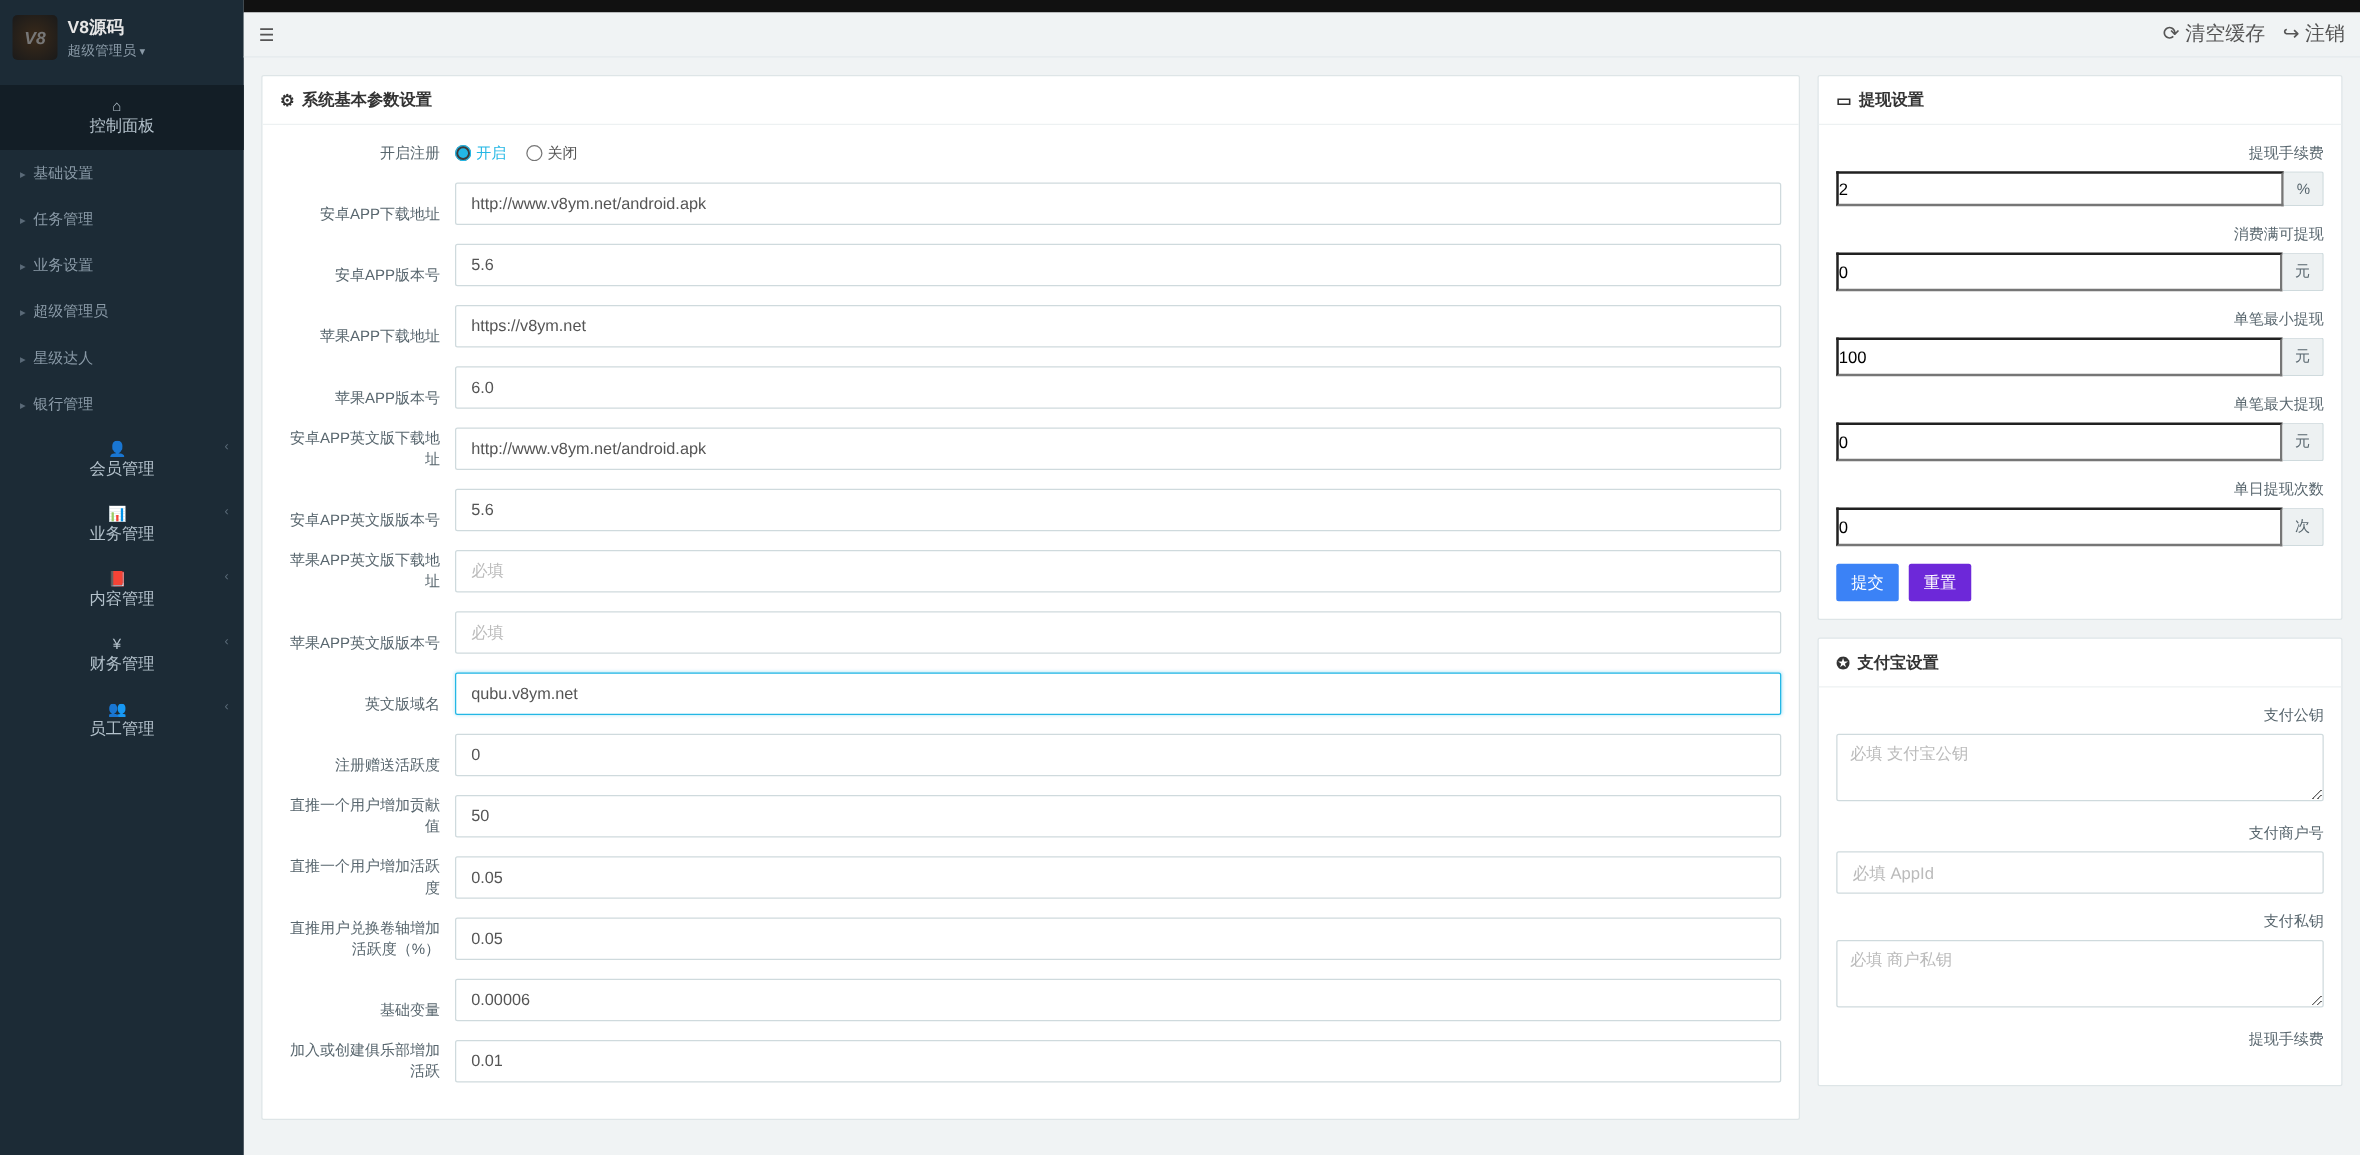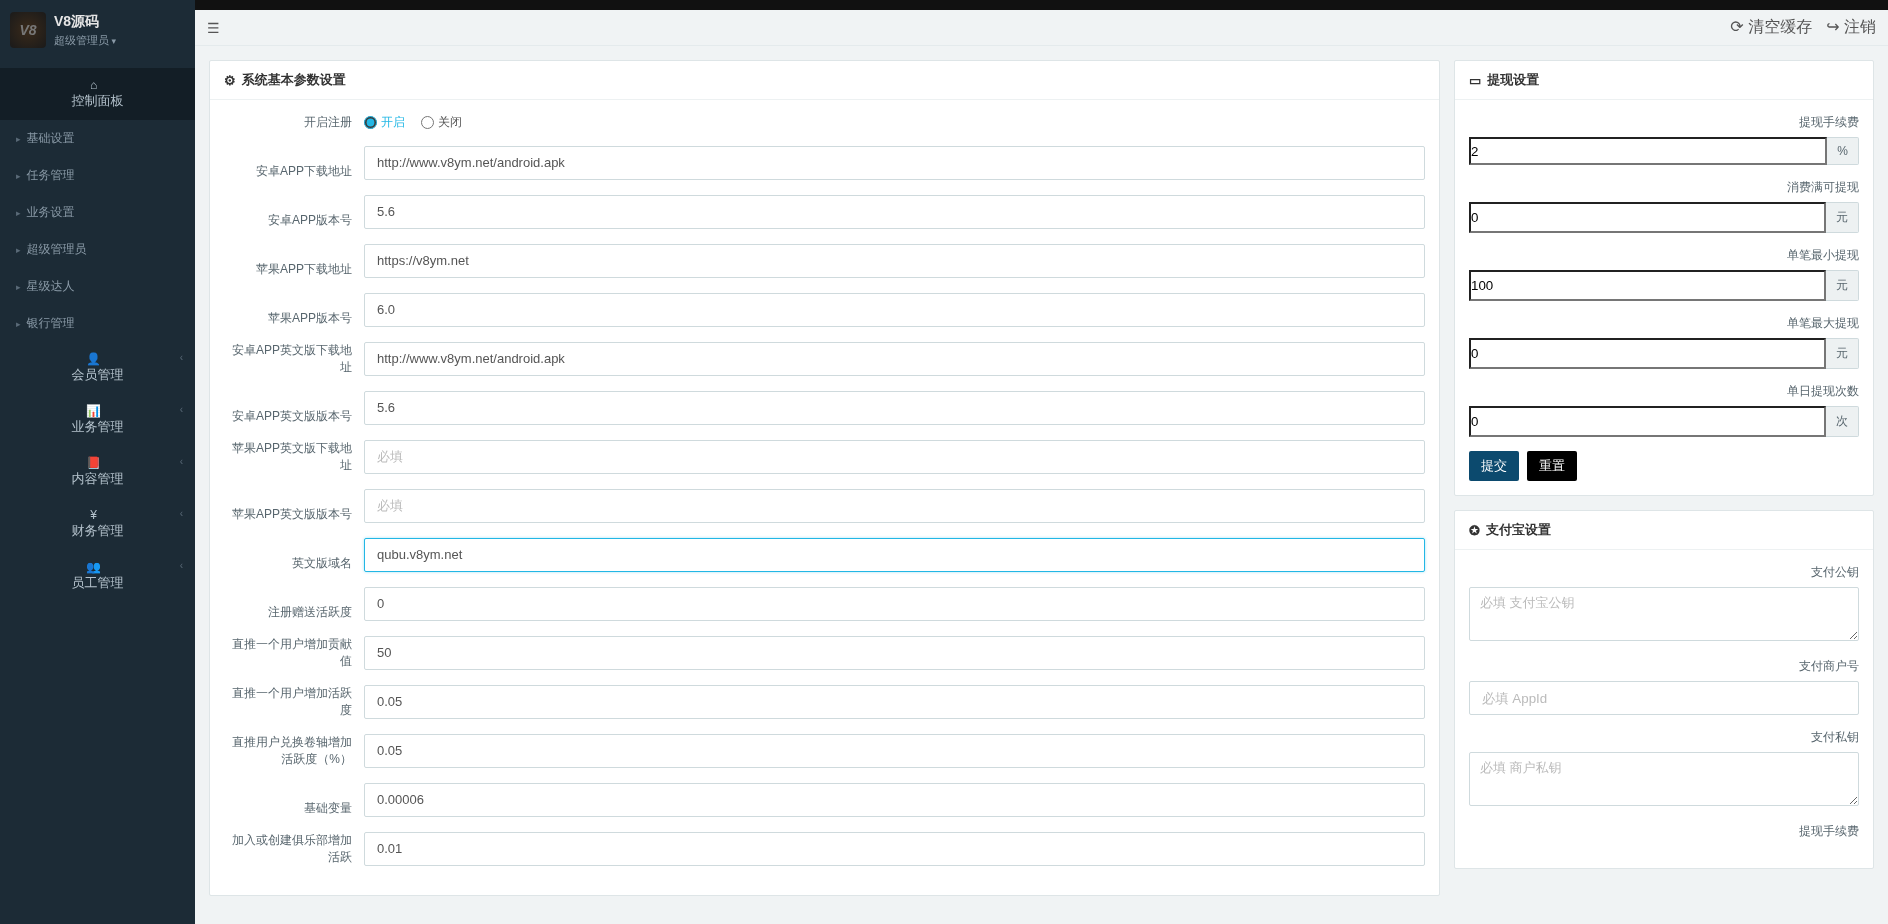--- a/index.html
+++ b/index.html
@@ -40,22 +40,22 @@
 .radio-group label { width: auto; padding: 0; display: flex; align-items: center; gap: 4px; color: #555; }
 .radio-group input[type=radio] { accent-color: #23b7e5; }
 .radio-group .on { color: #23b7e5; }
 .input-group { display: flex; }
 .input-group input { flex: 1; border-top-right-radius: 0; border-bottom-right-radius: 0; }
 .input-group .addon { background: #edf1f2; border: 1px solid #cfdadd; border-left: none; padding: 6px 10px; font-size: 12px; color: #58666e; display: flex; align-items: center; border-radius: 0 2px 2px 0; }
 .field-block { margin-bottom: 14px; }
 .field-block .lbl { font-size: 12px; color: #58666e; margin-bottom: 6px; text-align: right; }
 textarea { width: 100%; min-height: 54px; padding: 6px 10px; border: 1px solid #cfdadd; border-radius: 2px; font-size: 13px; font-family: inherit; resize: vertical; }
 .btn { display: inline-block; padding: 6px 12px; font-size: 13px; border-radius: 2px; border: none; cursor: pointer; color: #fff; }
-.btn-primary { background: #0c4a6e; }
-.btn-danger { background: #000000; }
+.btn-primary { background: #3b82f6; }
+.btn-danger { background: #6d28d9; }
 .btn-row { display: flex; gap: 8px; margin-top: 4px; }
 input::placeholder, textarea::placeholder { color: #bbb; }
 </style>
 </head>
 <body>
 
 <div class="layout">
   <aside class="sidebar">
     <div class="logo-area">
       <div class="logo-img">V8</div>

